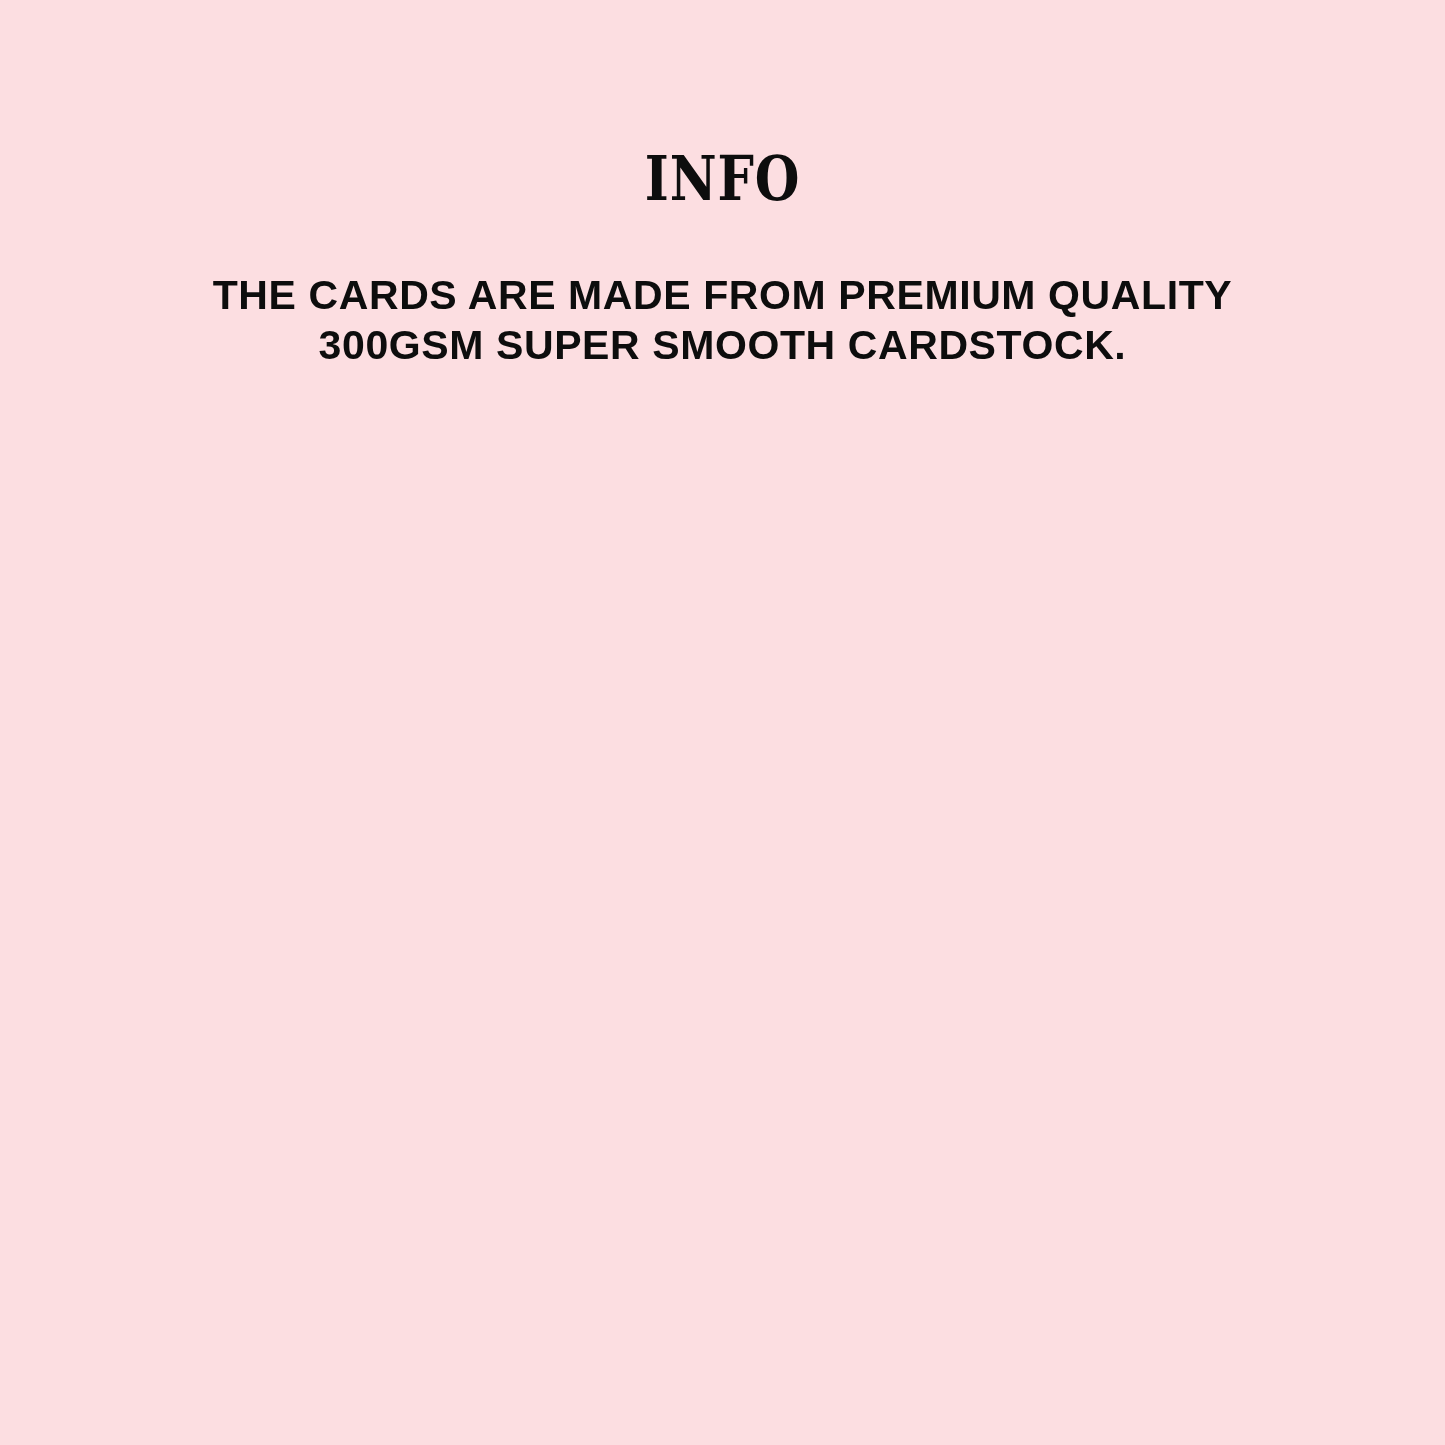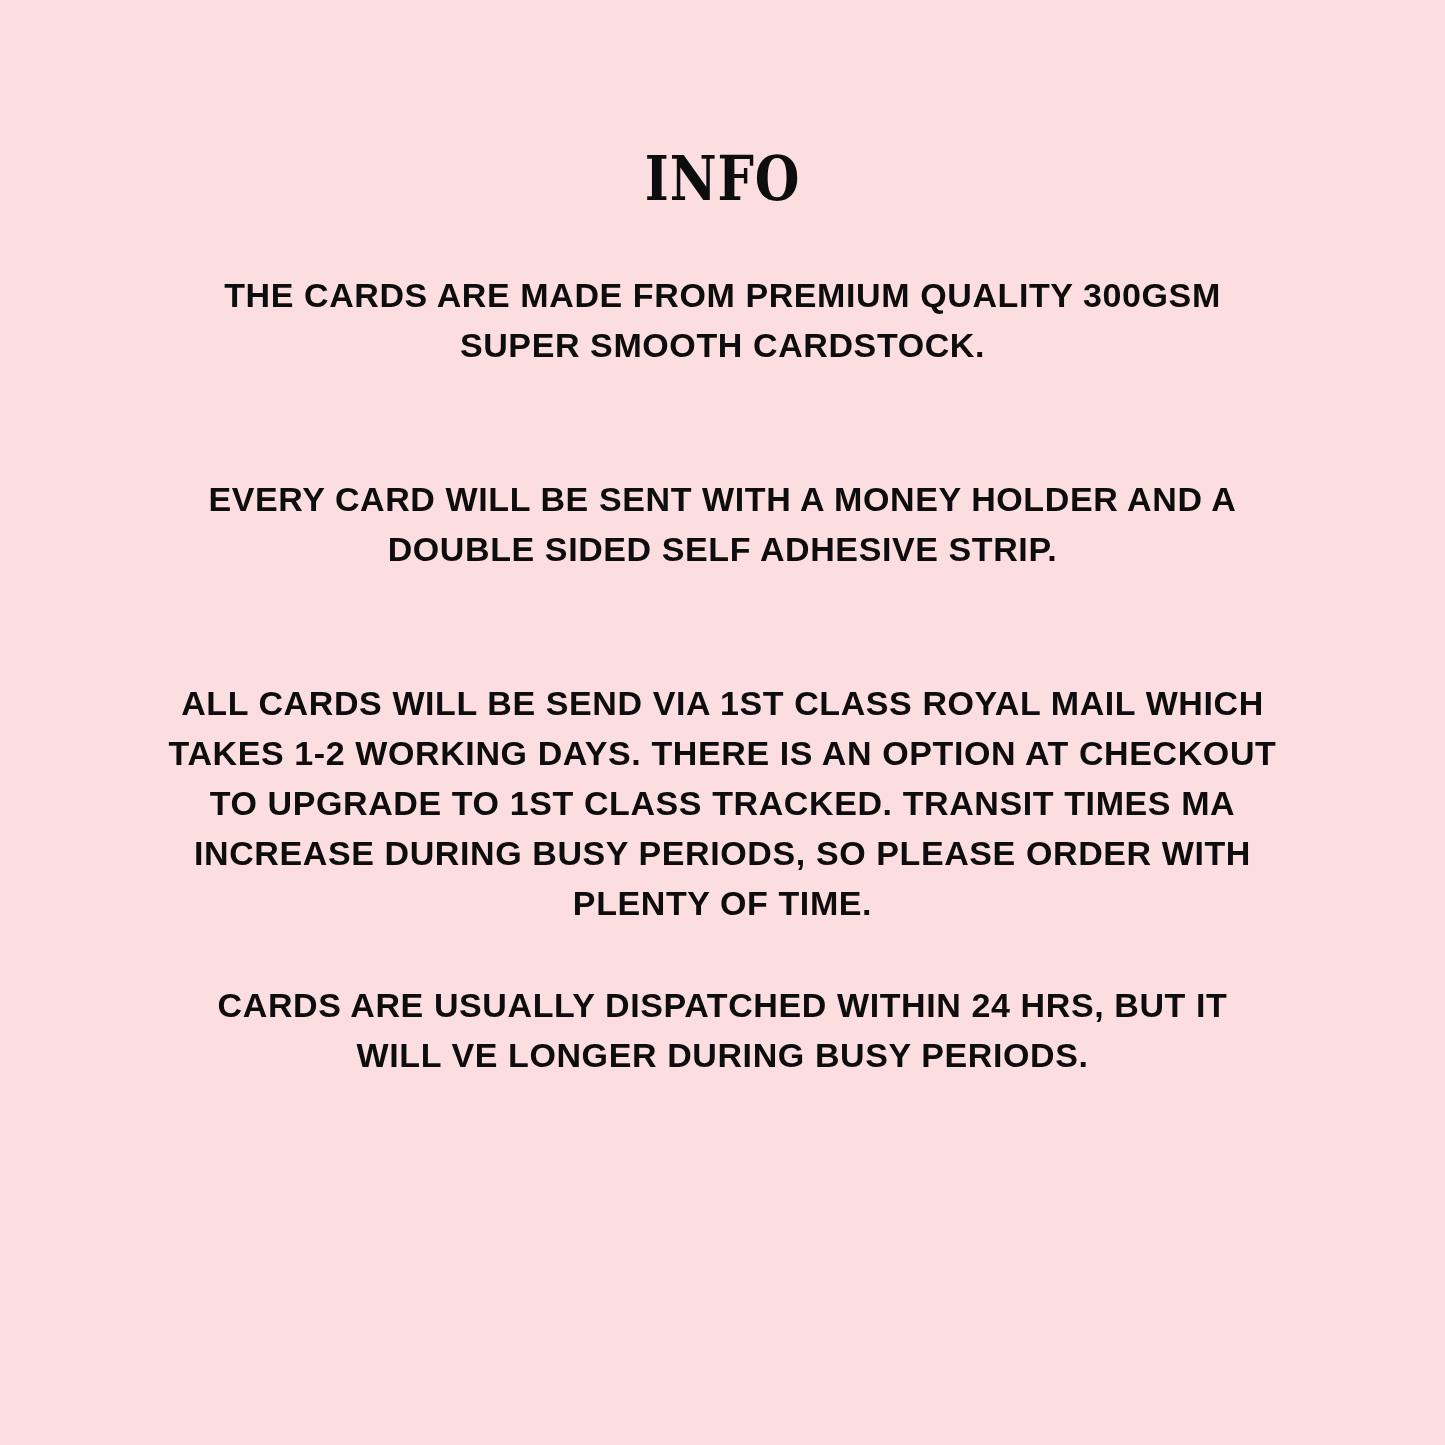--- a/index.html
+++ b/index.html
@@ -39,21 +39,21 @@
     margin-top: 60px;
     width: 1180px;
     display: flex;
     flex-direction: column;
     align-items: center;
   }
   .para {
     color: #0d0d0d;
     font-family: "Liberation Sans", sans-serif;
     font-weight: bold;
-    font-size: 34px;
+    font-size: 41px;
     line-height: 50px;
     letter-spacing: 0.6px;
     text-align: center;
     text-transform: uppercase;
     max-width: 1120px;
   }
   .gap-1 { height: 52px; }
   .gap-2 { height: 52px; }
   .gap-3 { height: 52px; }
   .gap-4 { height: 52px; }
@@ -68,24 +68,21 @@
 
   <div class="title">INFO</div>
 
   <div class="body-block">
 
     <div class="para p-mid">THE CARDS ARE MADE FROM PREMIUM QUALITY 300GSM SUPER SMOOTH CARDSTOCK.</div>
     <div class="gap-1"></div>
 
     <div class="gap-2"></div>
 
-    <div class="para p-mid">EVERY CARD WILL BE SENT WITH A MONEY HOLDER AND A DOUBLE SIDED SELF ADHESIVE STRIP.</div>
     <div class="gap-3"></div>
 
     <div class="gap-4"></div>
 
-    <div class="para">ALL CARDS WILL BE SEND VIA 1st CLASS ROYAL MAIL WHICH TAKES 1-2 WORKING DAYS. THERE IS AN OPTION AT CHECKOUT TO UPGRADE TO 1st CLASS TRACKED. TRANSIT TIMES MA INCREASE DURING BUSY PERIODS, SO PLEASE ORDER WITH PLENTY OF TIME.</div>
     <div class="gap-5"></div>
 
-    <div class="para p-narrow">CARDS ARE USUALLY DISPATCHED WITHIN 24 HRS, BUT IT WILL VE LONGER DURING BUSY PERIODS.</div>
 
   </div>
 </div>
 
 </body></html>

